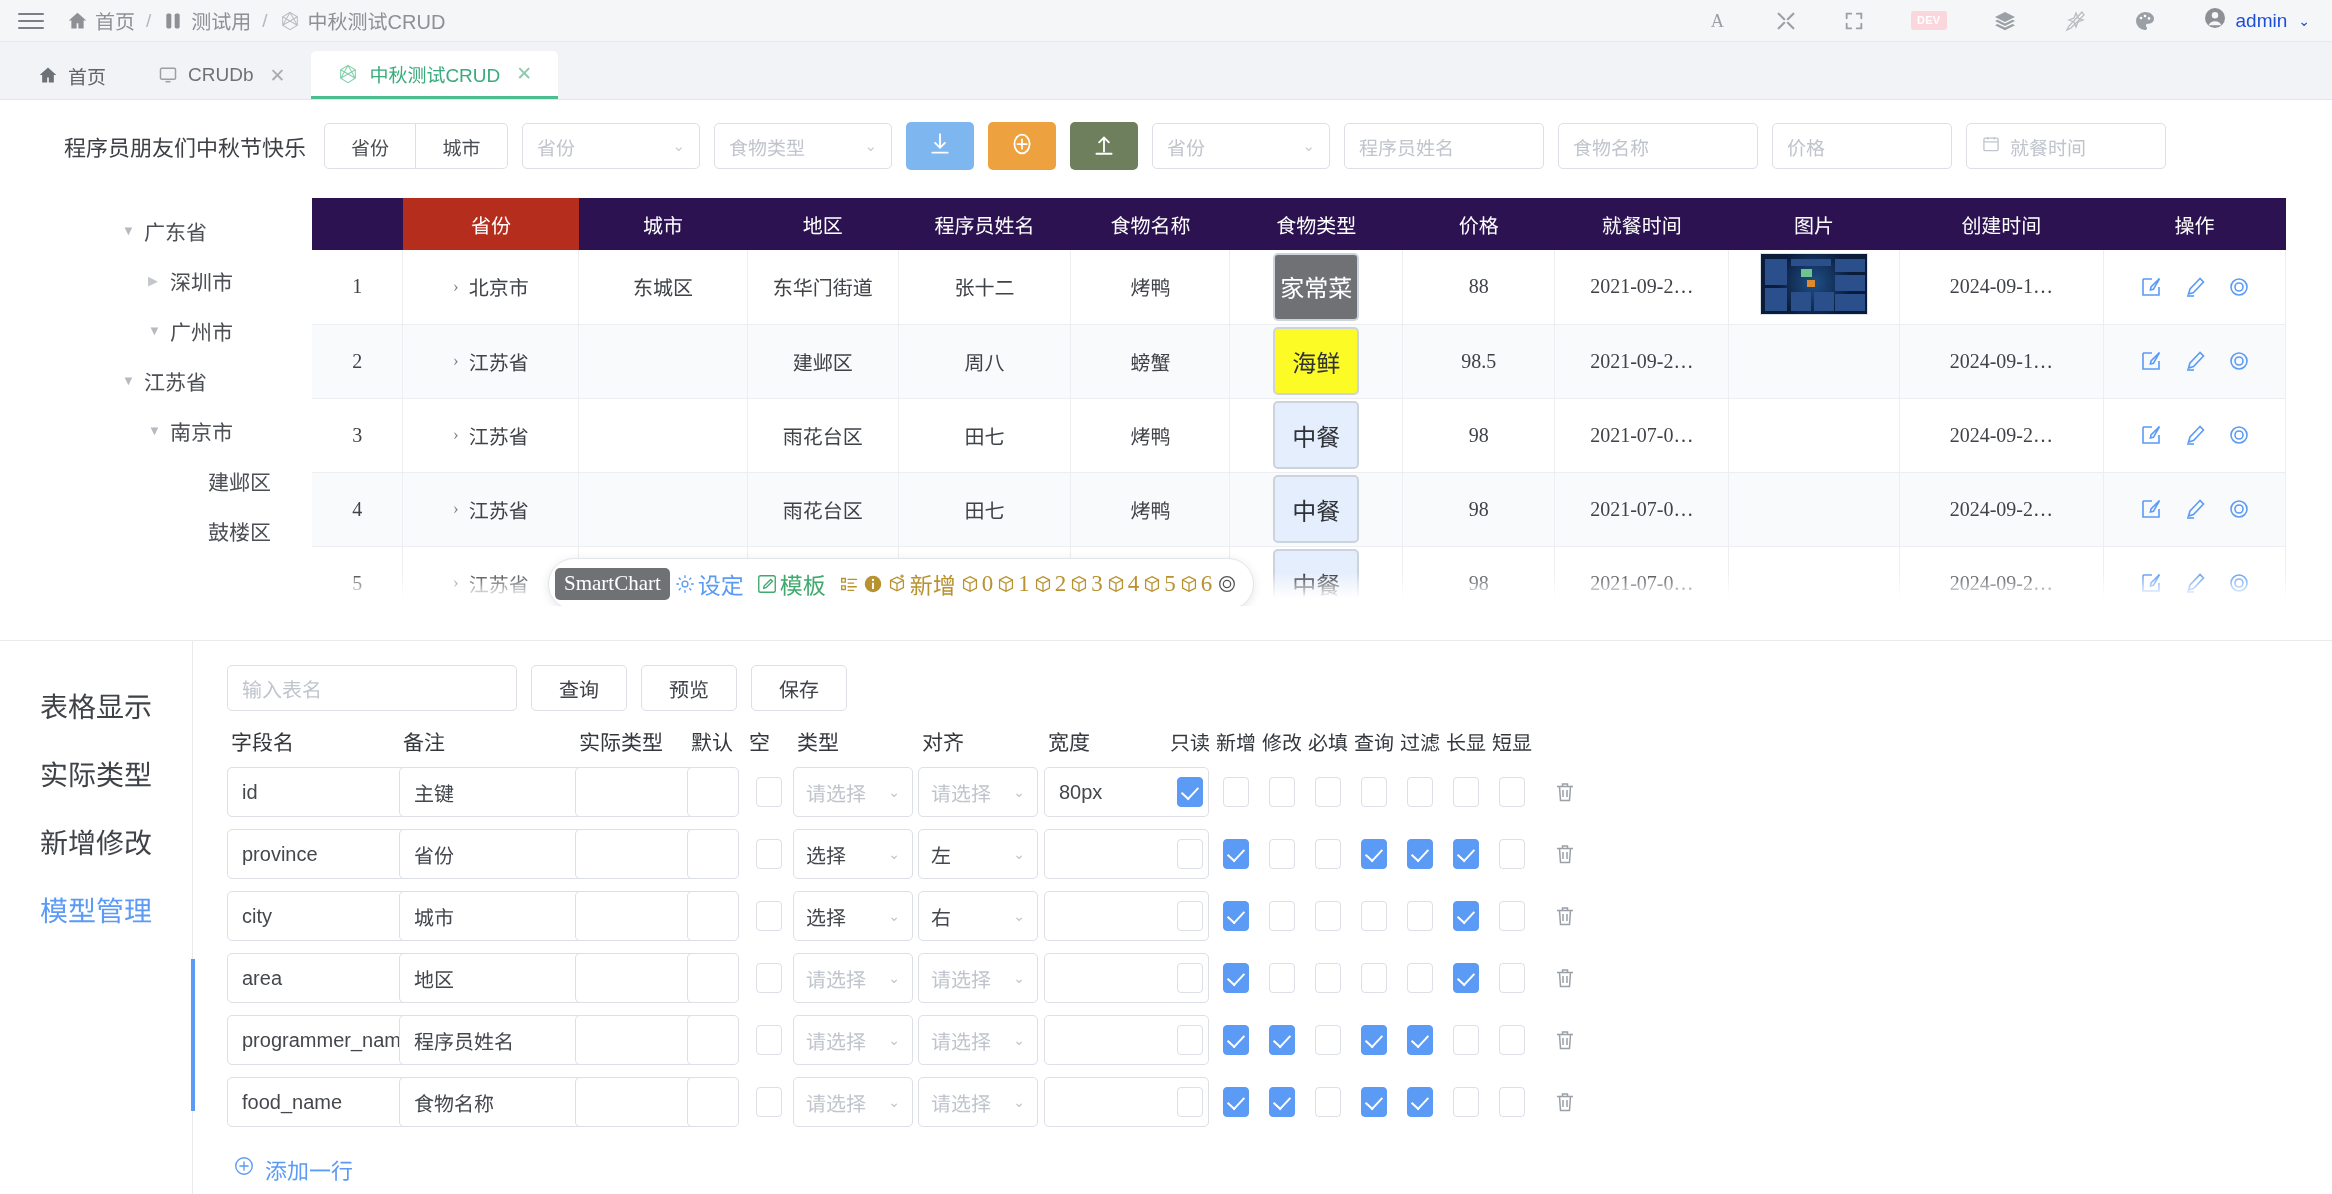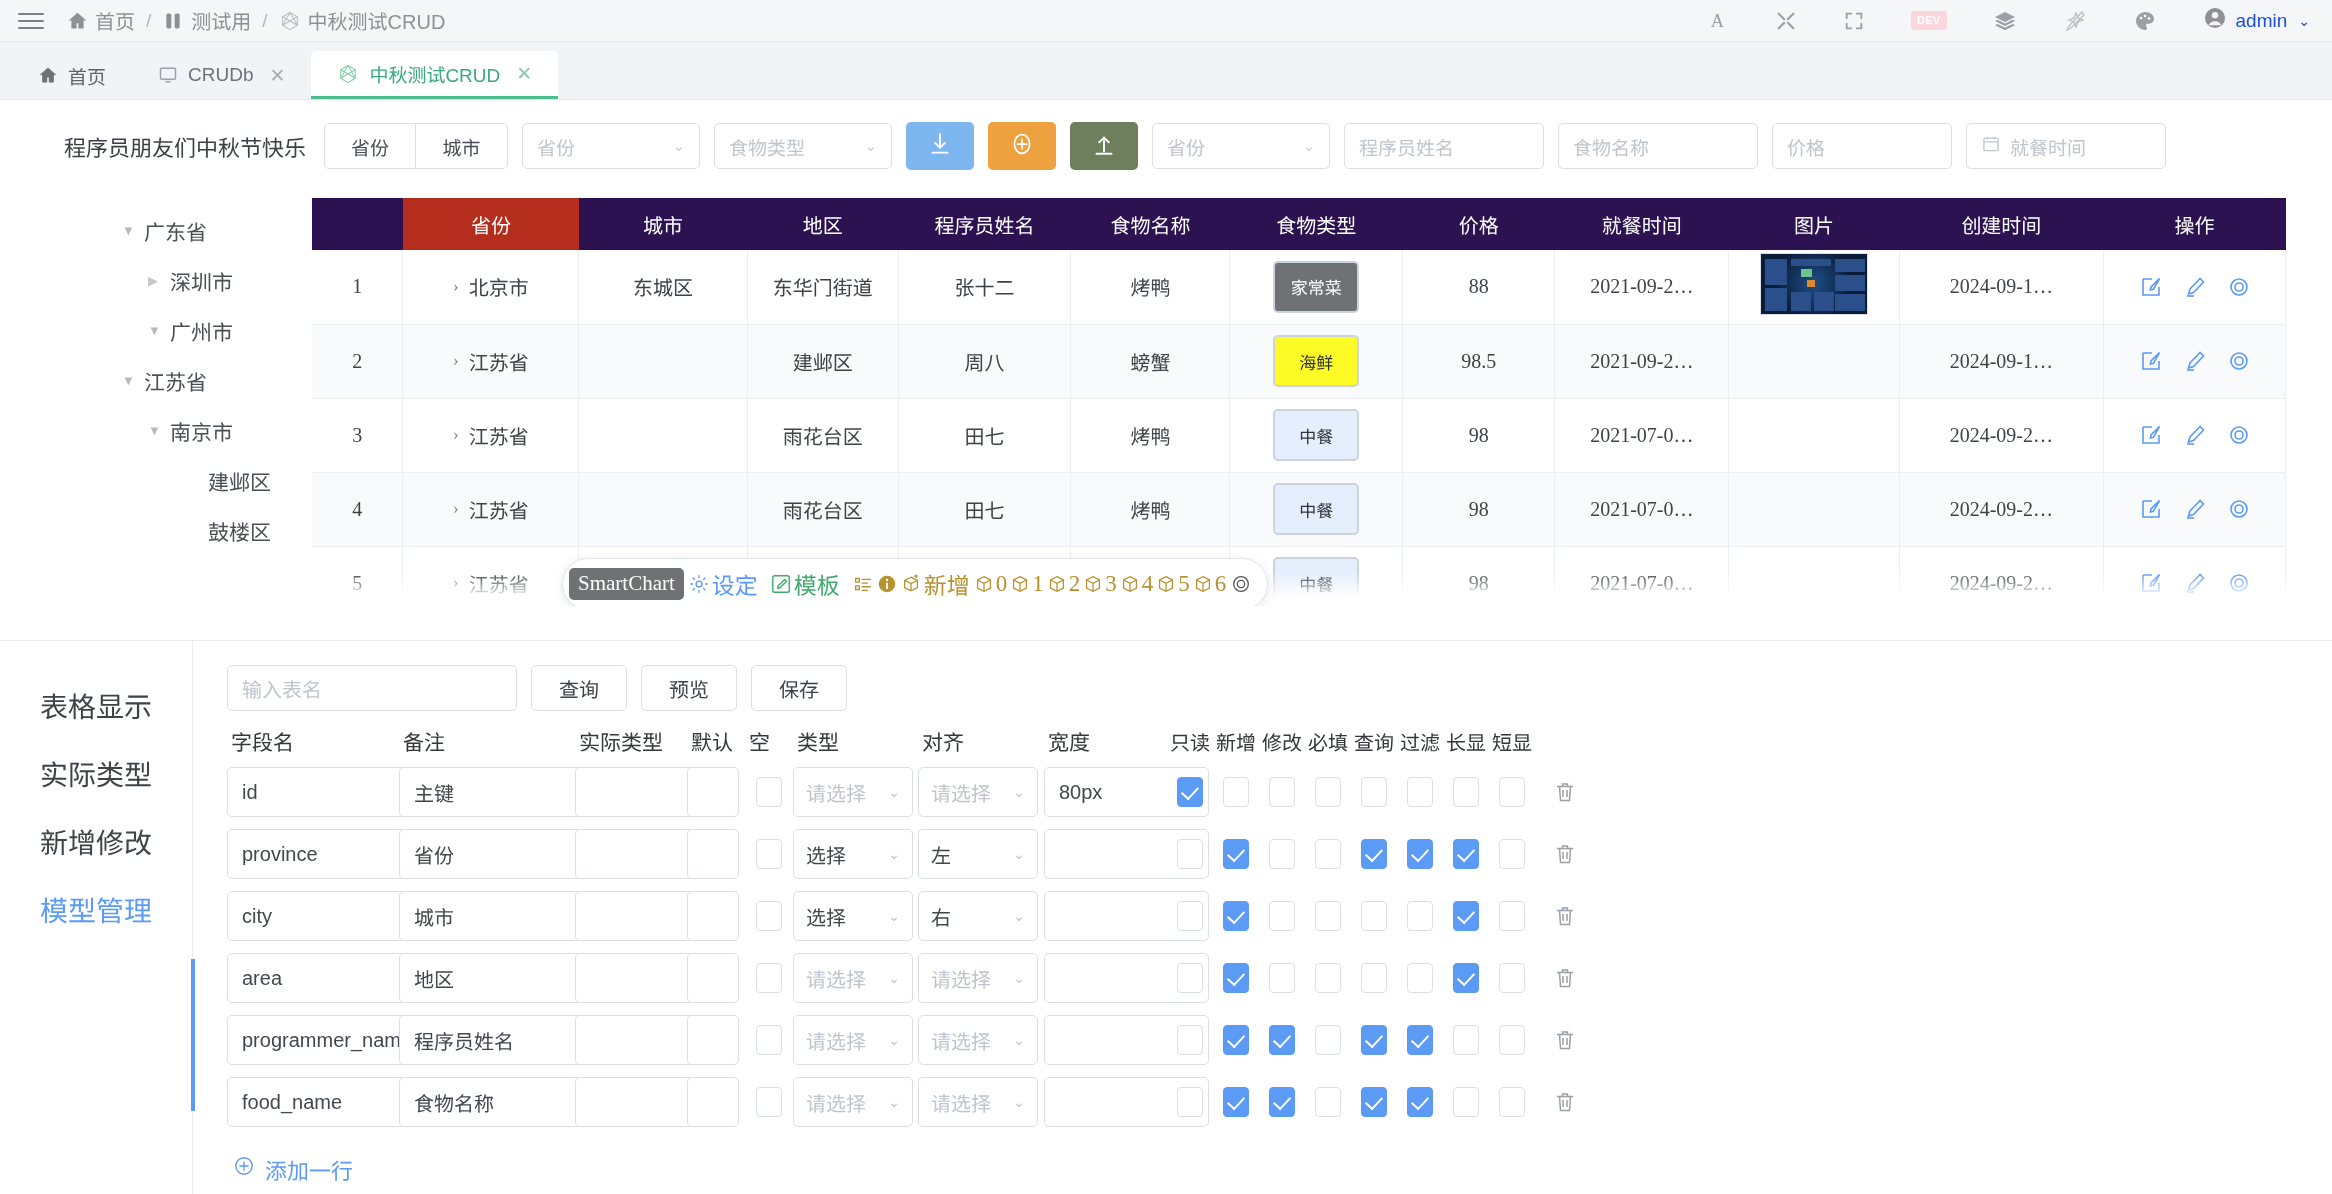--- a/index.html
+++ b/index.html
@@ -194,23 +194,23 @@
     border-right: 1px solid #eceef1;
     background: #fff;
   }
   table.dt tr.alt td { background: #f8fafc; }
   td.idx { color:#5c5f64; }
   .expand-ico { color:#7f8288; margin-right: 10px; font-size: 17px; }
   .cellflex { display:flex; align-items:center; justify-content:center; }
 
   .tag {
     display: inline-flex; align-items:center; justify-content:center;
-    min-width: 86px; height: 52px;
+    min-width: 86px; height: 68px;
     border-radius: 5px;
-    font-size: 17px;
+    font-size: 24px;
   }
   .tag.gray { background:#6f7175; color:#ffffff; border:2px solid #cdd3dd;}
   .tag.yellow { background:#fdfb26; color:#2f3237; border:2px solid #cdd3dd;}
   .tag.blue { background:#e5eefc; color:#2f3237; border:2px solid #cdd3dd;}
 
   .thumb {
     width: 108px; height: 62px;
     border: 1px solid #dfe2e6;
     display:inline-block;
     background:
@@ -221,21 +221,21 @@
   .thumb i { position:absolute; background:#2a4f8a; display:block; }
   .thumb .g { background:#6ec48f; }
   .thumb .o { background:#e08a2e; }
 
   .ops { display:flex; align-items:center; justify-content:center; gap: 20px; color:#5b9bf5; }
   .ops span { cursor:pointer; display:inline-flex; }
 
   
   .sctool {
     position: absolute;
-    left: 562px; top: 458px;
+    left: 548px; top: 458px;
     height: 52px;
     background: #ffffff;
     border: 1px solid #e3e6ea;
     border-radius: 26px;
     box-shadow: 0 2px 10px rgba(0,0,0,.10);
     display: flex; align-items: center;
     padding: 0 14px 0 6px;
     z-index: 40;
     font-size: 23px;
     color: #b8922f;

